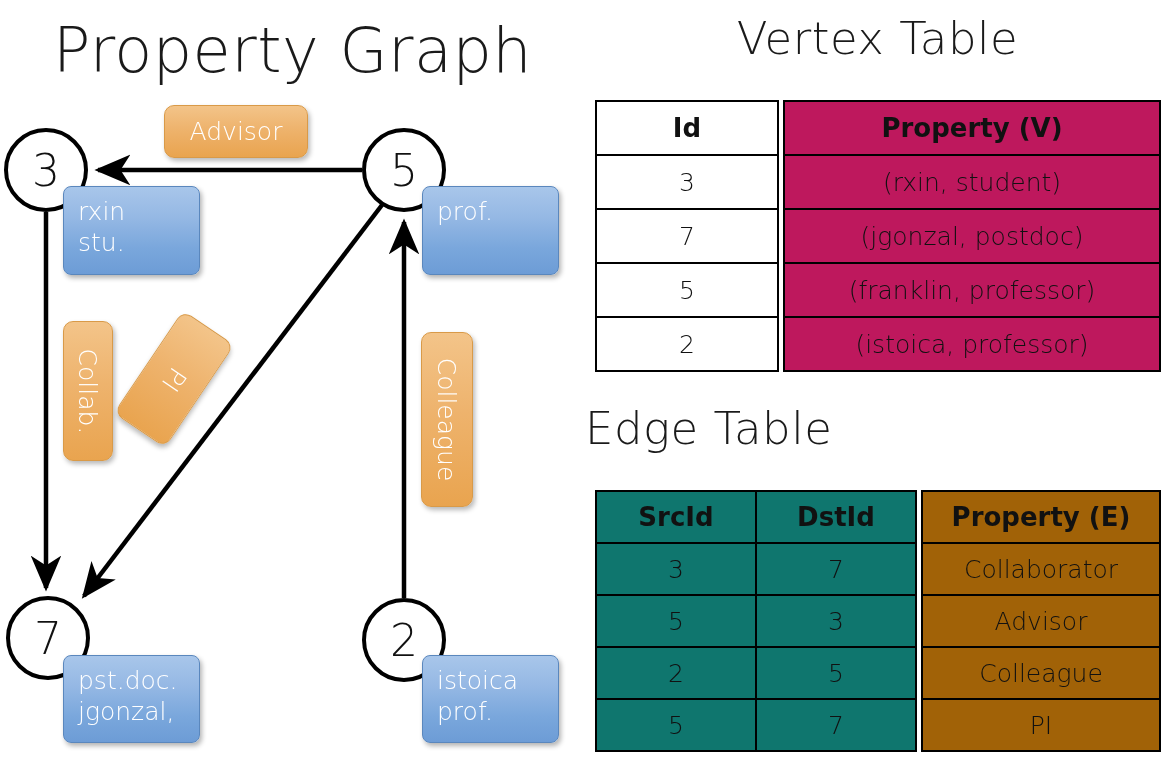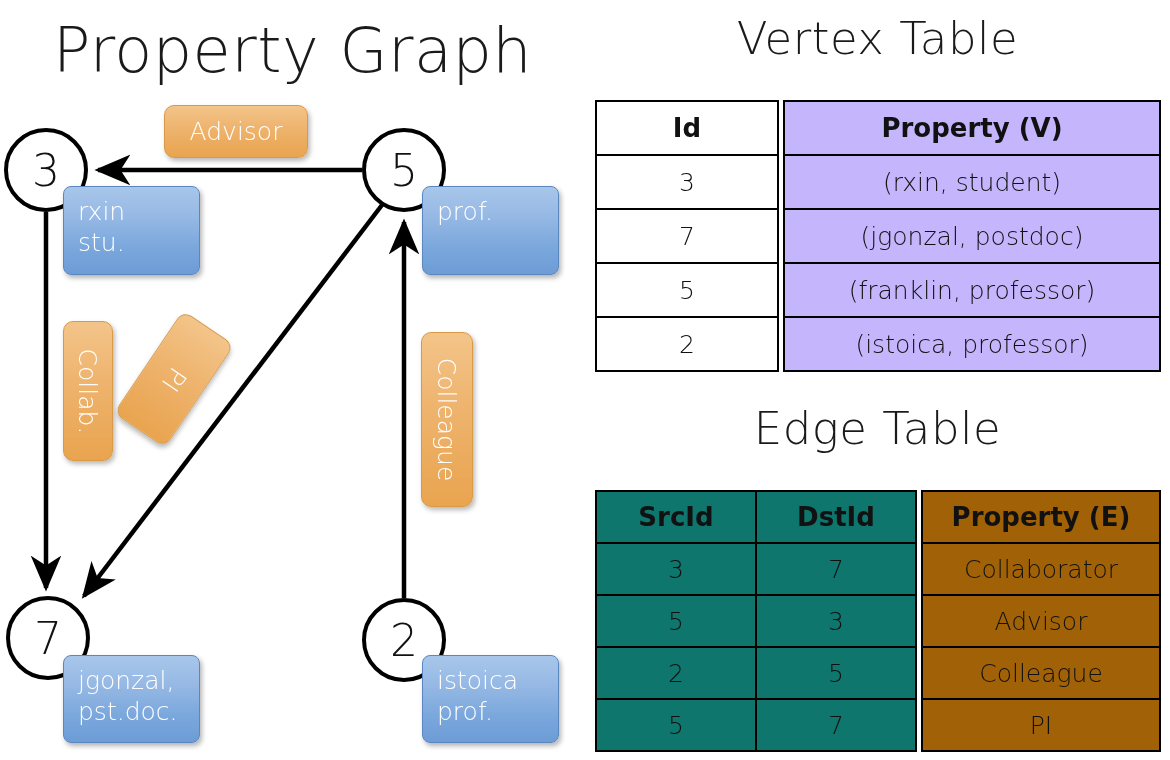--- a/index.html
+++ b/index.html
@@ -20,21 +20,21 @@
   .big-title {
     position: absolute;
     font-family: "DejaVu Sans", sans-serif;
     font-weight: 300;
     color: #1a1a1a;
     white-space: nowrap;
     letter-spacing: 0.5px;
   }
   #title-property-graph { left: 0;   top: 14px;  width: 585px;  text-align: center; font-size: 62px; }
   #title-vertex-table   { left: 585px; top: 12px; width: 585px; text-align: center; font-size: 45px; }
-  #title-edge-table     { left: 585px; top: 402px; width: 585px; text-align: center; font-size: 45px; }
+  #title-edge-table     { left: 585px; top: 402px; width: 585px; font-size: 45px; }
 
   
   #graph-panel {
     position: absolute;
     left: 0; top: 0;
     width: 585px; height: 760px;
   }
   #graph-svg {
     position: absolute;
     left: 0; top: 0;
@@ -147,21 +147,21 @@
     font-size: 26px;
     font-family: "DejaVu Sans", sans-serif;
   }
 
   
   #vertex-id-table  { left: 595px;  top: 100px; width: 184px; }
   #vertex-id-table td, #vertex-id-table th { height: 54px; background: #ffffff; }
 
   
   #vertex-prop-table { left: 783px; top: 100px; width: 378px; }
-  #vertex-prop-table td, #vertex-prop-table th { height: 54px; background: #c4b5fd; }
+  #vertex-prop-table td, #vertex-prop-table th { height: 54px; background: #be185d; }
 
   
   #edge-src-table { left: 595px; top: 490px; width: 322px; }
   #edge-src-table td, #edge-src-table th { height: 52px; background: #0f766e; width: 161px; }
 
   
   #edge-prop-table { left: 921px; top: 490px; width: 240px; }
   #edge-prop-table td, #edge-prop-table th { height: 52px; background: #a16207; }
 </style>
 </head>
@@ -205,22 +205,22 @@
   </div>
 
   <div class="vbox" id="vbox-rxin">
     <div>rxin</div>
     <div>stu.</div>
   </div>
   <div class="vbox" id="vbox-franklin">
     <div>prof.</div>
   </div>
   <div class="vbox" id="vbox-jgonzal">
+    <div>pst.doc.</div>
     <div>jgonzal,</div>
-    <div>pst.doc.</div>
   </div>
   <div class="vbox" id="vbox-istoica">
     <div>istoica</div>
     <div>prof.</div>
   </div>
 
   <div class="ebox" id="ebox-advisor">
     <span class="ebox-text">Advisor</span>
   </div>
   <div class="ebox" id="ebox-collab">

